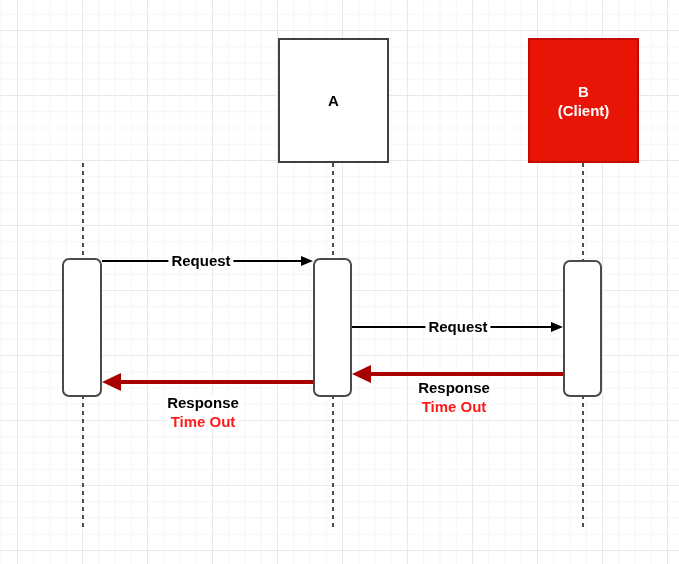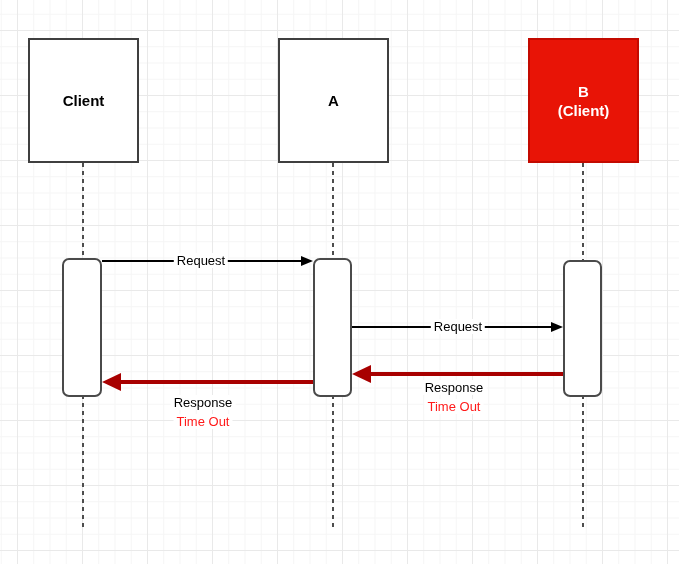--- a/index.html
+++ b/index.html
@@ -49,37 +49,34 @@
     border-top:5px solid transparent;border-bottom:5px solid transparent;
     border-left:12px solid var(--message-arrow);
   }
   .head-left-red{
     position:absolute;width:0;height:0;z-index:4;
     border-top:9px solid transparent;border-bottom:9px solid transparent;
     border-right:19px solid var(--timeout-arrow);
   }
   .msg-label{
     position:absolute;transform:translateX(-50%);z-index:5;
-    font-size:13px;font-weight:normal;color:#000;background:#ffffff;
+    font-size:15px;font-weight:bold;color:#000;background:#ffffff;
     padding:0 3px;white-space:nowrap;line-height:15px;
   }
   .msg-label.timeout{color:var(--timeout-text);}
 </style>
 </head>
 <body>
 
 <div class="canvas">
 
   <div class="lifeline" style="left:82px;"></div>
   <div class="lifeline" style="left:332px;"></div>
   <div class="lifeline" style="left:582px;"></div>
 
-  <div class="actor-box" style="left:28px;">
-    <span>Client</span>
-  </div>
   <div class="actor-box" style="left:278px;">
     <span>A</span>
   </div>
   <div class="actor-box error" style="left:528px;">
     <span>B</span>
     <span>(Client)</span>
   </div>
 
   <div class="activation" style="left:62px;top:258px;width:40px;height:139px;"></div>
   <div class="activation" style="left:313px;top:258px;width:39px;height:139px;"></div>

